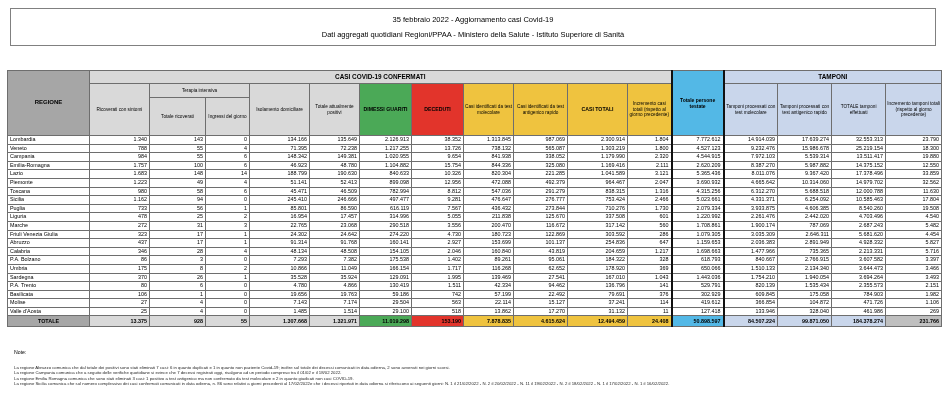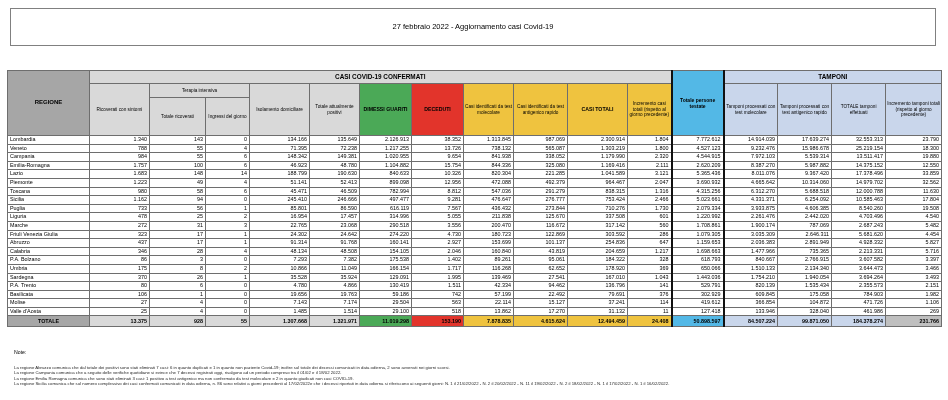--- a/index.html
+++ b/index.html
@@ -50,21 +50,22 @@
   td.t-peri{background:#c9d6eb;}
   td.t-gd{background:#bfbfbf;}
   .notes{position:absolute;left:14px;top:349px;width:928px;}
   .notes .note-label{font-size:5.2px;font-weight:normal;margin-bottom:10px;}
   .notes .line{font-size:4.3px;line-height:5.3px;color:#262626;white-space:nowrap;}
 </style>
 </head>
 <body>
 
 <div class="titlebox">
-  <div class="t1">27 febbraio 2022 - Aggiornamento casi Covid-19</div>
+  <div class="t1">35 febbraio 2022 - Aggiornamento casi Covid-19</div>
+  <div class="t2">Dati aggregati quotidiani Regioni/PPAA - Ministero della Salute - Istituto Superiore di Sanità</div>
 </div>
 
 <table class="covid">
   <colgroup>
     <col style="width:82px">
       <col style="width:60px">
       <col style="width:56px">
       <col style="width:44px">
     <col style="width:60px">
       <col style="width:50px">

